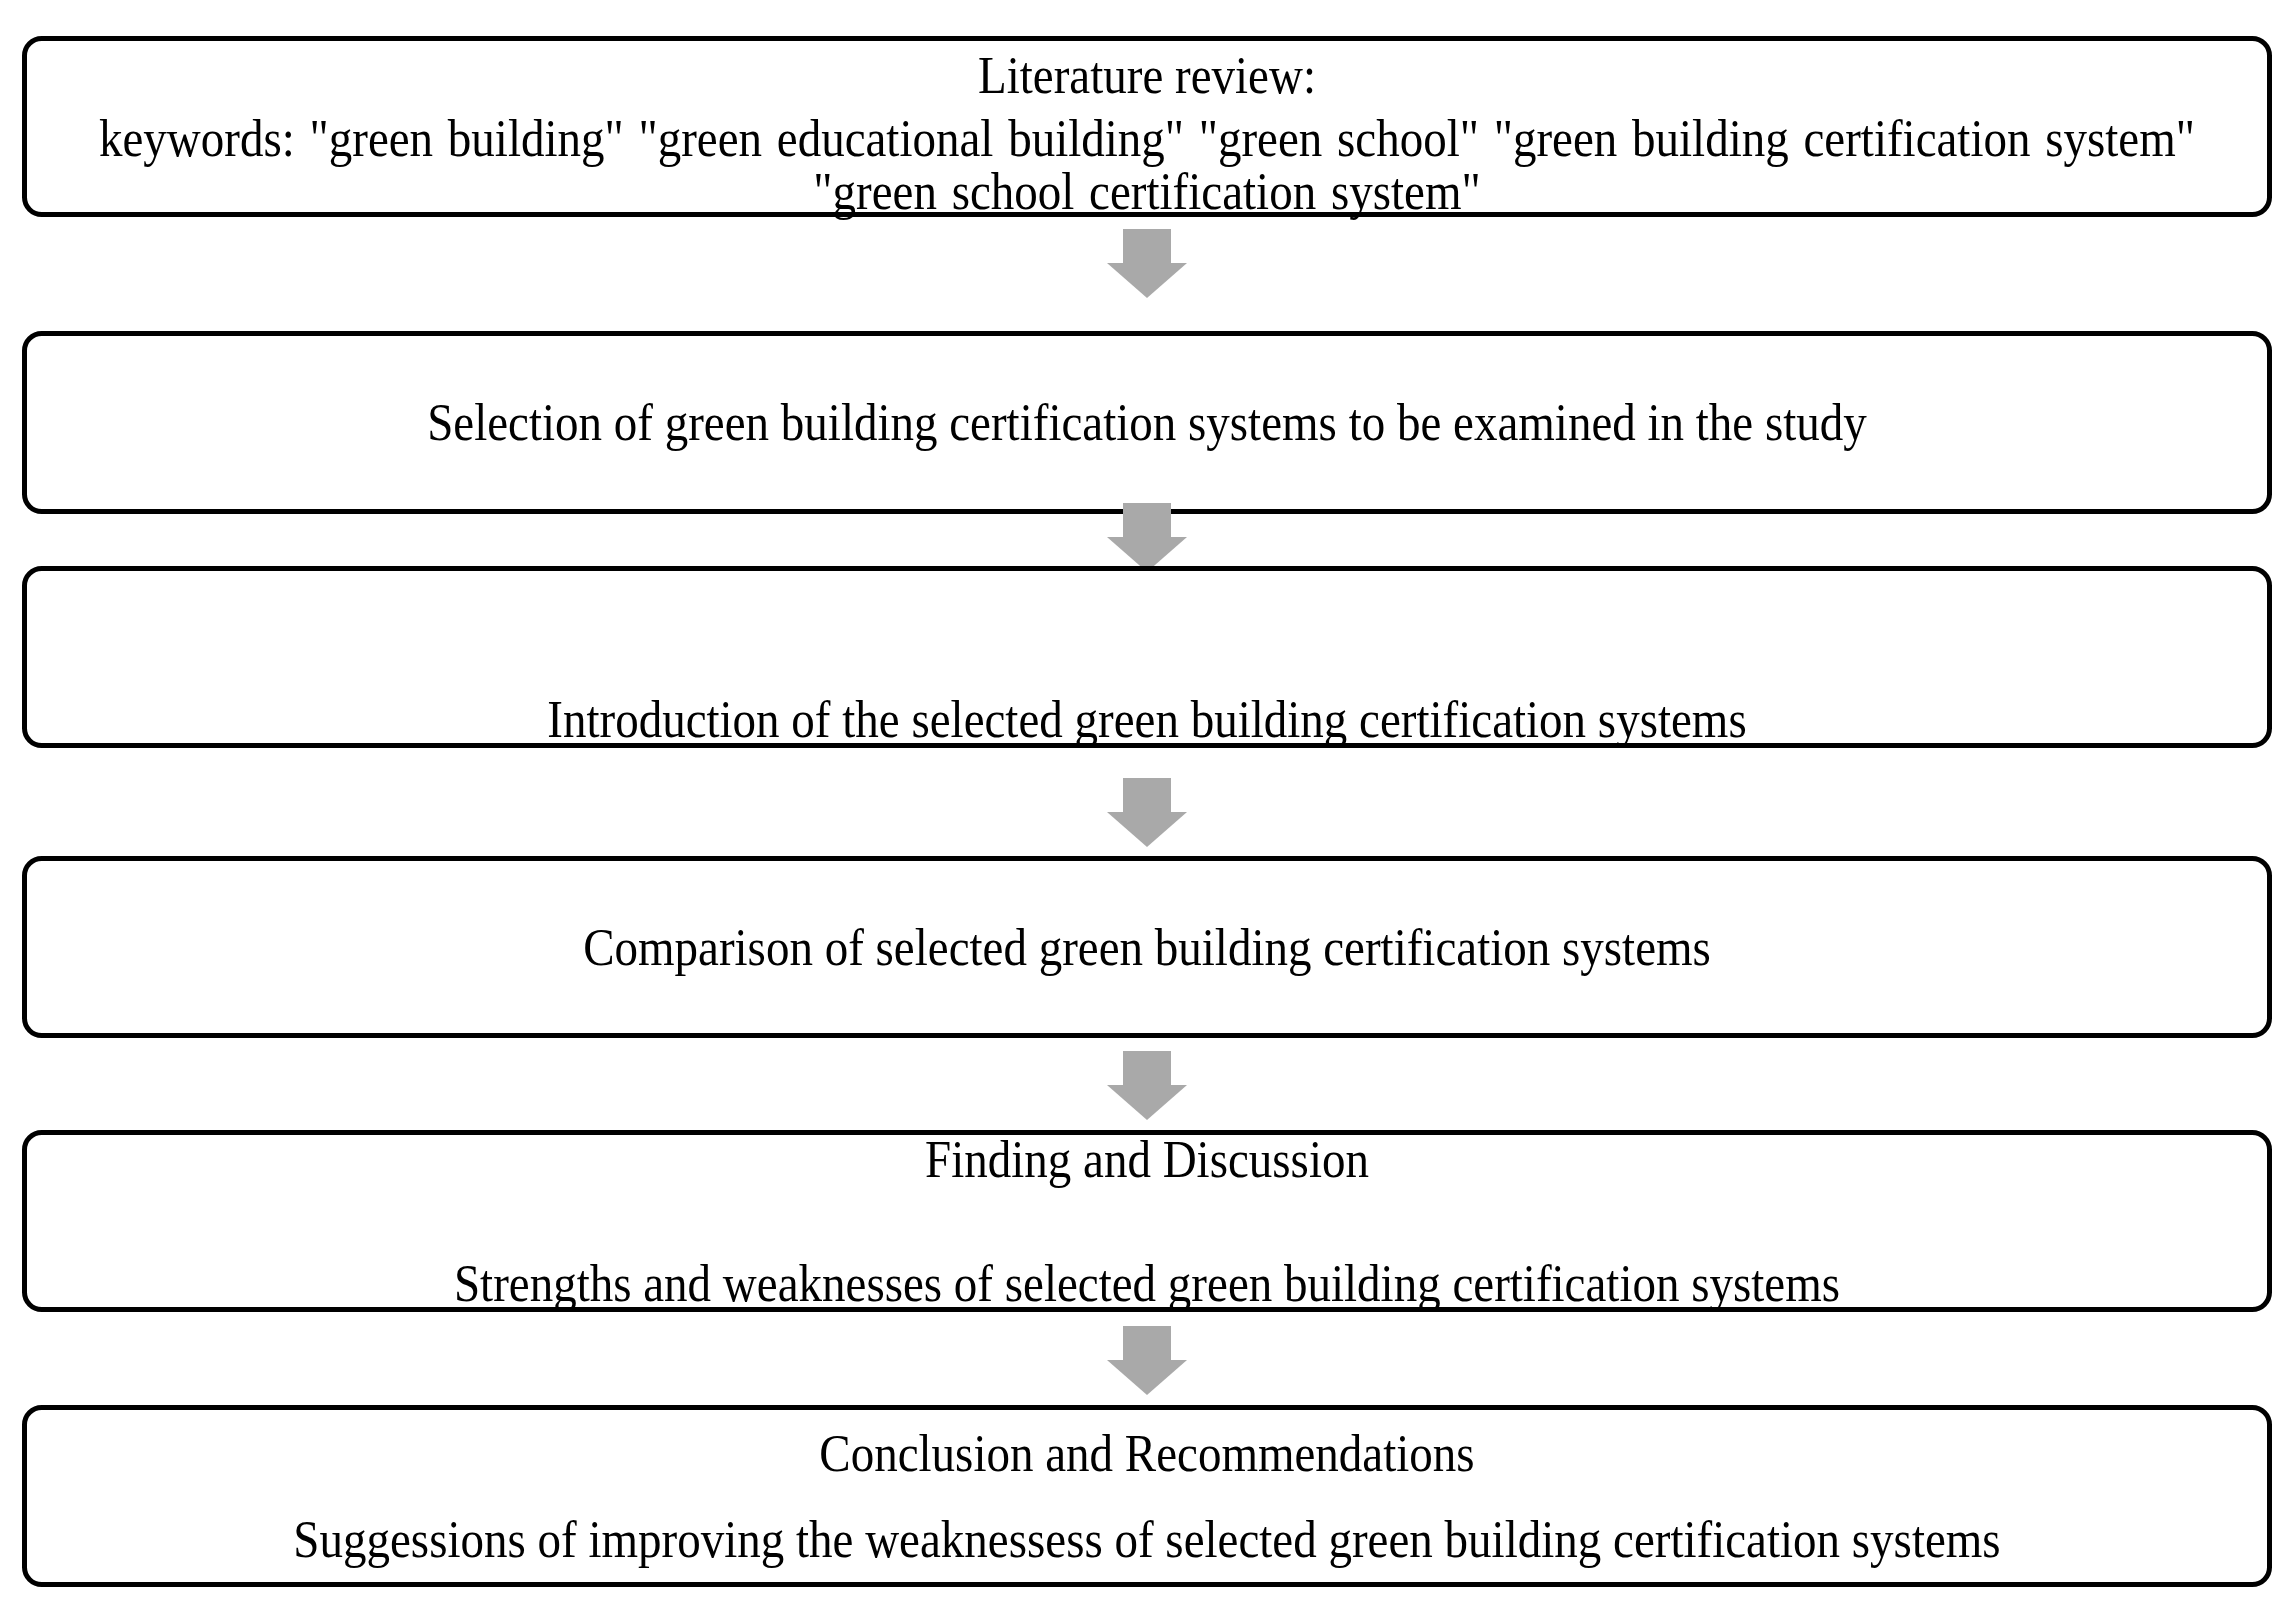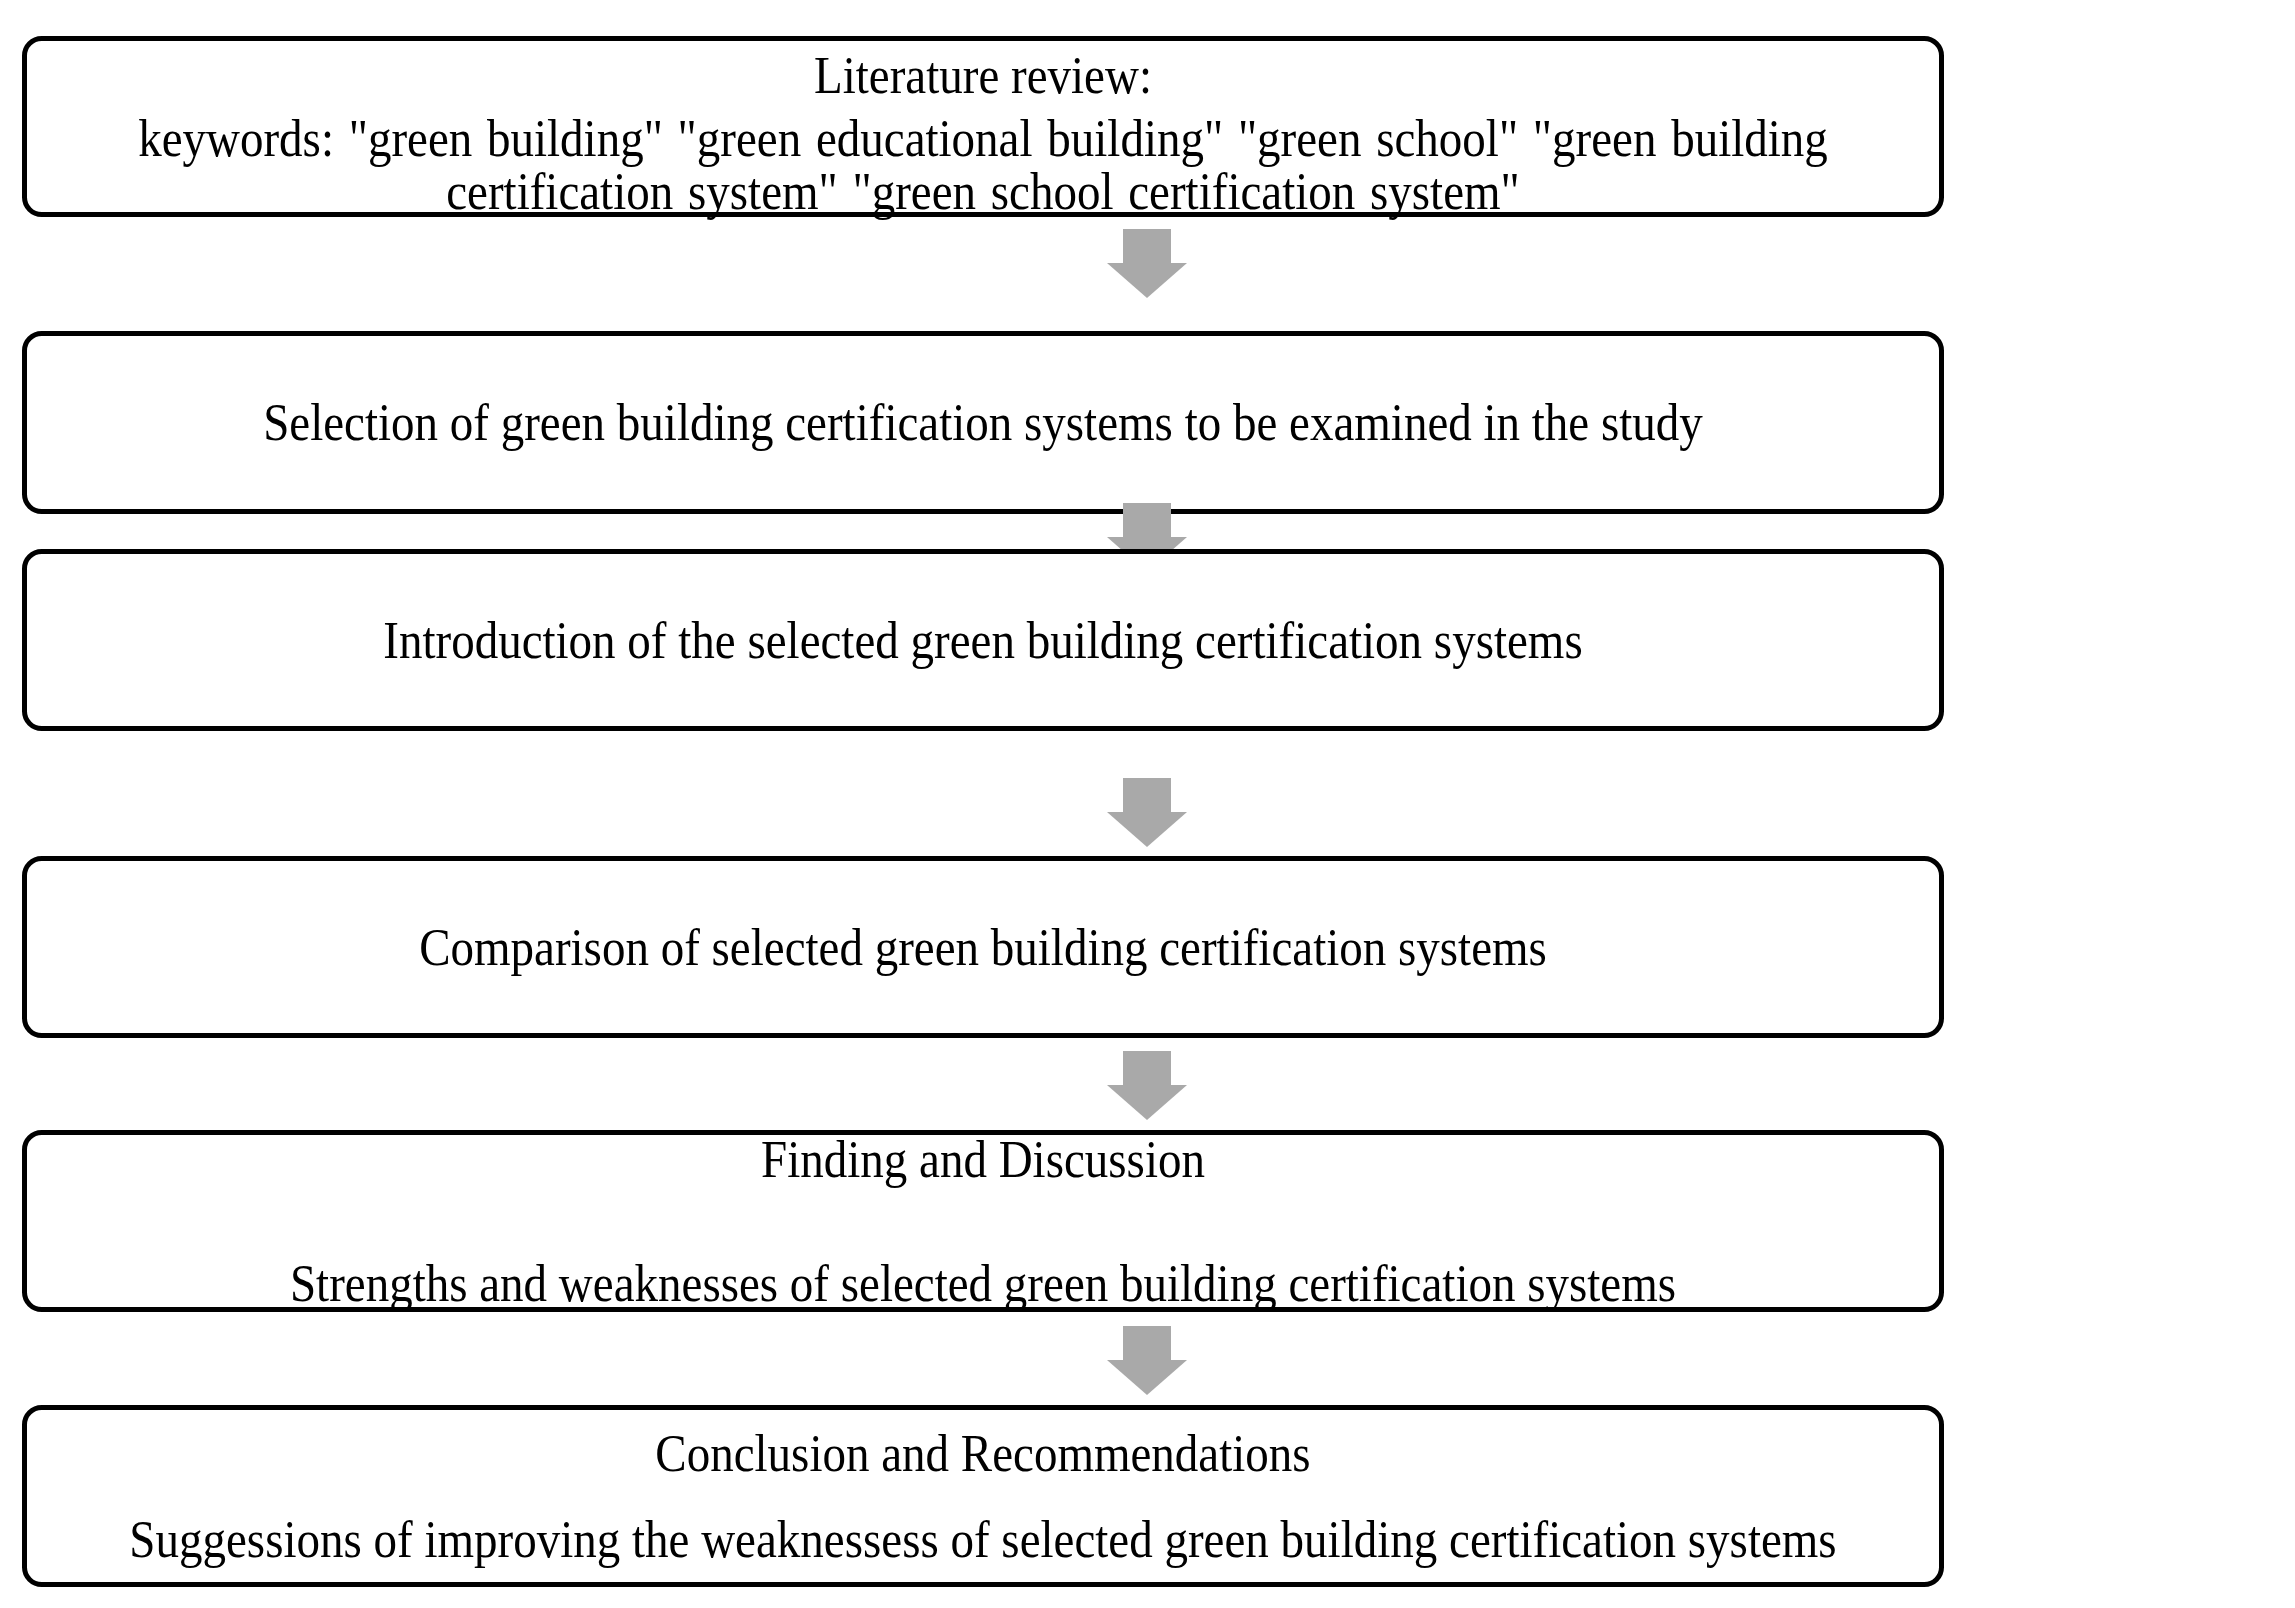--- a/index.html
+++ b/index.html
@@ -1,18 +1,18 @@
 <!DOCTYPE html>
 <html style="font-size:12px"><head>
 <meta charset="utf-8">
 <style>
   html, body { margin:0; padding:0; background:#ffffff; }
   body { width:2295px; height:1608px; position:relative; overflow:hidden;
          font-family:"Liberation Serif", "DejaVu Serif", serif; color:#000; }
-  .box { position:absolute; left:22px; width:1922px; box-sizing:border-box;
+  .box { position:absolute; left:22px; width:2250px; box-sizing:border-box;
          border:5.3px solid #000; border-radius:19.7px; background:#fff;
          display:flex; flex-direction:column; align-items:center; justify-content:center;
          text-align:center; }
   .line { font-size:47px; line-height:1.0; white-space:nowrap; transform:scaleY(1.12); }
   .box1 .line { line-height:1.0; }
   .kw { white-space:normal; padding:0 53px; line-height:0.62; font-size:47px; margin-top:19.7px; word-spacing:3px; }
   .arrow { position:absolute; left:1107px; width:80px; }
   .arrow .shaft { position:absolute; left:16px; top:0; width:48px; height:35px; background:#a9a9a9; }
   .arrow .head { position:absolute; left:0; top:34px; width:0; height:0;
          border-left:40px solid transparent; border-right:40px solid transparent;
@@ -34,21 +34,21 @@
 
 <div class="box" style="top:308px;height:183px;margin-top:23px;">
   <div class="line">Selection of green building certification systems to be examined in the study</div>
 </div>
 
 <div class="arrow" style="top:503px;height:70px;">
   <div class="shaft"></div>
     <div class="head"></div>
 </div>
 
-<div class="box" style="top:549px;height:182px;">
+<div class="box" style="top:566px;height:182px;justify-content:flex-end;">
   <div class="line">Introduction of the selected green building certification systems</div>
 </div>
 
 <div class="arrow" style="top:778px;height:70px;">
   <div class="shaft"></div>
     <div class="head"></div>
 </div>
 
 <div class="box" style="top:856px;height:182px;">
   <div class="line">Comparison of selected green building certification systems</div>

